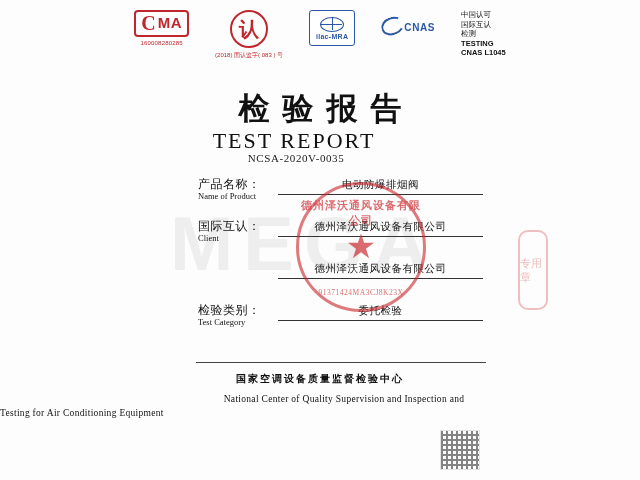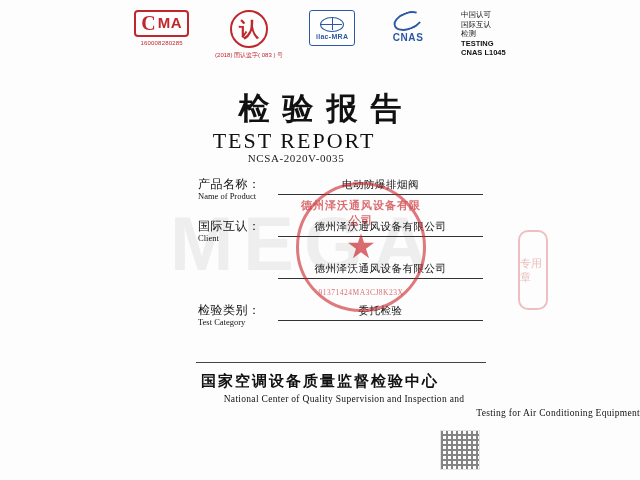--- a/index.html
+++ b/index.html
@@ -145,21 +145,21 @@
     font-weight: bold;
     color: #2b58a6;
     letter-spacing: 0.3px;
   }
 
   
   .cnas-box {
     width: 54px;
     height: 34px;
     display: flex;
-    flex-direction: column;
+    flex-direction: row;
     align-items: center;
     justify-content: center;
   }
   .cnas-swoosh {
     width: 26px;
     height: 14px;
     border: 2px solid #2b58a6;
     border-radius: 50%;
     border-right-color: transparent;
     transform: rotate(-20deg);
@@ -360,21 +360,21 @@
     width: 290px;
     border-top: 1px solid #444;
   }
   .footer-cn {
     position: absolute;
     top: 372px;
     left: 0;
     width: 640px;
     text-align: center;
     font-family: "Liberation Serif", serif;
-    font-size: 15px;
+    font-size: 10px;
     font-weight: bold;
     letter-spacing: 2px;
     color: #111;
   }
   .footer-en1 {
     position: absolute;
     top: 394px;
     left: 0;
     width: 640px;
     text-align: center;
@@ -382,21 +382,21 @@
     font-size: 9.5px;
     letter-spacing: 0.3px;
     color: #111;
     padding-left: 24px;
   }
   .footer-en2 {
     position: absolute;
     top: 408px;
     left: 0;
     width: 640px;
-    text-align: right;
+    text-align: left;
     font-family: "Liberation Serif", serif;
     font-size: 9.5px;
     letter-spacing: 0.3px;
     color: #111;
   }
 
   
   .qr {
     position: absolute;
     left: 440px;

